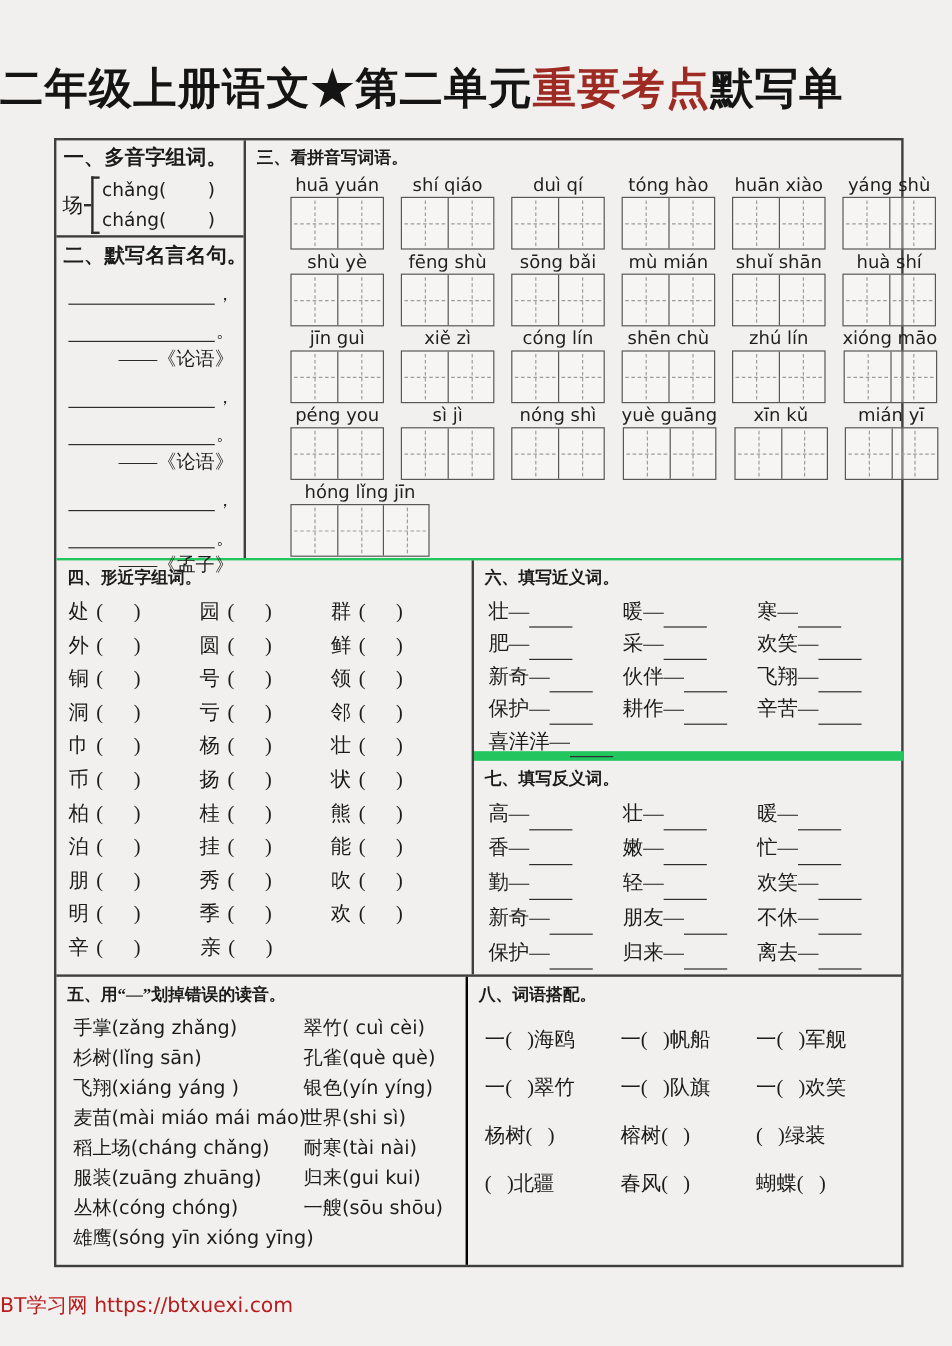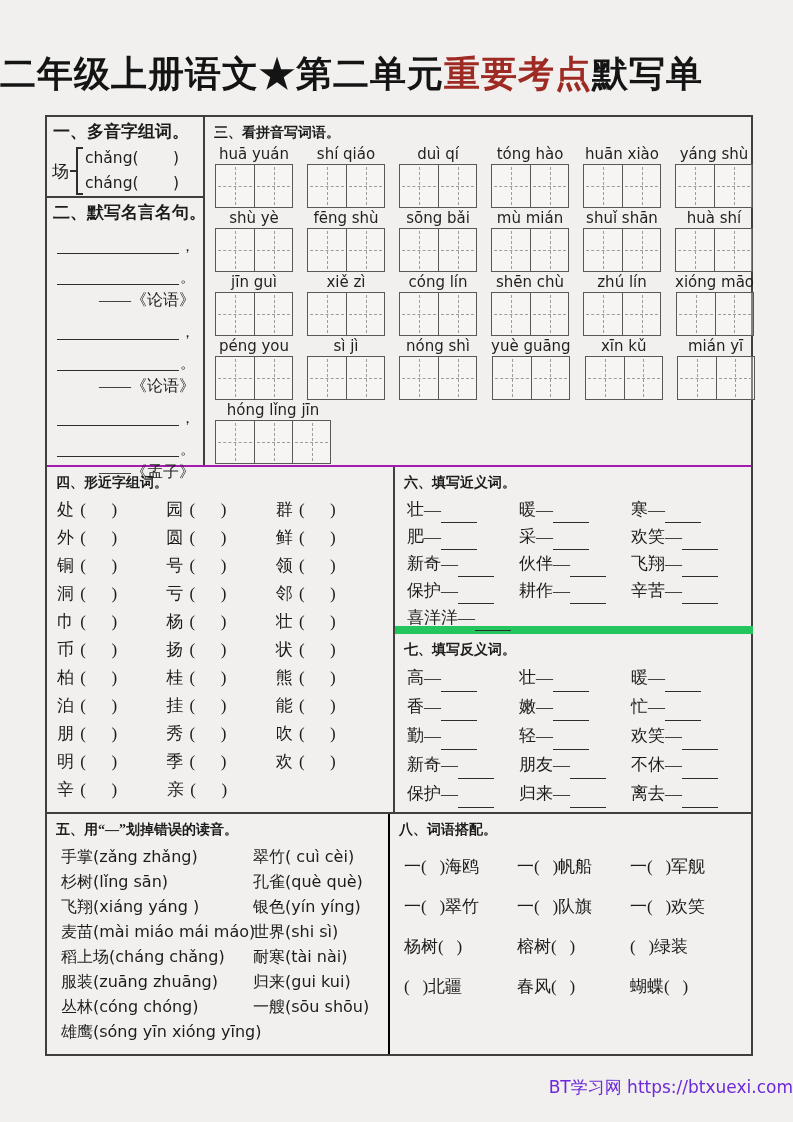--- a/index.html
+++ b/index.html
@@ -16,21 +16,21 @@
     text-align:left; font-size:36px; font-weight:700; letter-spacing:1px;
     color:#141414; white-space:nowrap;
   }
   .page-title .hl { color:#9e2b23; }
 
   .wtable {
     position:absolute; left:45px; top:115px; width:708px; height:941px;
     border:2px solid #3f3f3f; display:flex; flex-direction:column;
     background:transparent;
   }
-  .row1 { height:350px; border-bottom:2px solid #a21caf; display:flex; }
+  .row1 { height:350px; border-bottom:2px solid #22c55e; display:flex; }
   .row2 { height:347px; border-bottom:2px solid #3f3f3f; display:flex; }
   .row3 { flex:1; display:flex; }
 
   .col-left1 { width:158px; border-right:2px solid #3f3f3f; display:flex; flex-direction:column; }
   .sec1 { height:90px; border-bottom:2px solid #3f3f3f; }
   .sec2 { flex:1; }
   .sec3 { flex:1; }
   .sec4 { width:348px; border-right:2px solid #3f3f3f; }
   .col-right2 { flex:1; display:flex; flex-direction:column; }
   .sec6 { height:167px; border-bottom:8px solid #22c55e; }
@@ -53,21 +53,21 @@
   .pinyin-text { font-family:"DejaVu Sans",sans-serif; font-size:15.5px; line-height:25px; white-space:pre; }
 
   
   .quote-group { margin-top:2px; }
   .q-line { display:flex; align-items:flex-end; margin:16px 8px 0 10px; font-size:15px; line-height:15px; }
   .q-line .rule { flex:1; border-bottom:1.5px solid #2d2d2d; height:14px; margin-right:1px; }
   .q-source { text-align:right; font-size:16px; padding:6px 8px 0 0; line-height:18px;margin-left:40px; }
 
   
   .pz-rows { padding:2px 0 0 10px; }
-  .pz-row { display:flex; gap:14px; align-items:center; margin-bottom:2px; }
+  .pz-row { display:flex; gap:14px; align-items:center; margin-bottom:2px;margin-left:27px; }
   .pz-group { display:flex; flex-direction:column; align-items:center; }
   .pz-label { font-family:"DejaVu Sans",sans-serif; font-size:15px; line-height:17px; white-space:pre; color:#1f1f1f; }
   .pz-box { display:flex; border:1.5px solid #585858; margin-top:1px; background:rgba(255,255,255,0.35); }
   .pz-cell { width:38px; height:42px; position:relative; border-left:1px solid #585858; }
   .pz-cell:first-child { border-left:none; }
   .pz-cell::before { content:""; position:absolute; left:2px; right:2px; top:50%; border-top:1px dashed #9d9d9d; }
   .pz-cell::after { content:""; position:absolute; top:2px; bottom:2px; left:50%; border-left:1px dashed #9d9d9d; }
 
   
   .xjz-grid { padding:2px 8px 0 10px; }
@@ -89,22 +89,22 @@
   .wp-left { width:192px; white-space:pre; }
   .wp-right { flex:1; white-space:pre; }
   .wp-row .py { font-family:"DejaVu Sans",sans-serif; }
 
   
   .dp-grid { padding:6px 8px 0 14px; }
   .dp-row { display:flex; font-size:17px; line-height:40px; }
   .dp-item { width:113px; white-space:pre; }
 
   .page-footer {
-    position:absolute; top:1076px; left:0; width:793px; text-align:right;
-    font-family:"DejaVu Sans",sans-serif; font-size:17px; color:#6d28d9;
+    position:absolute; top:1076px; left:0; width:793px; text-align:left;
+    font-family:"DejaVu Sans",sans-serif; font-size:17px; color:#b91c1c;
   }
 </style>
 </head>
 <body>
 
 <div class="page-title">
   <span>二年级上册语文★第二单元</span><span class="hl">重要考点</span><span>默写单</span>
 </div>
 
 <div class="wtable">

